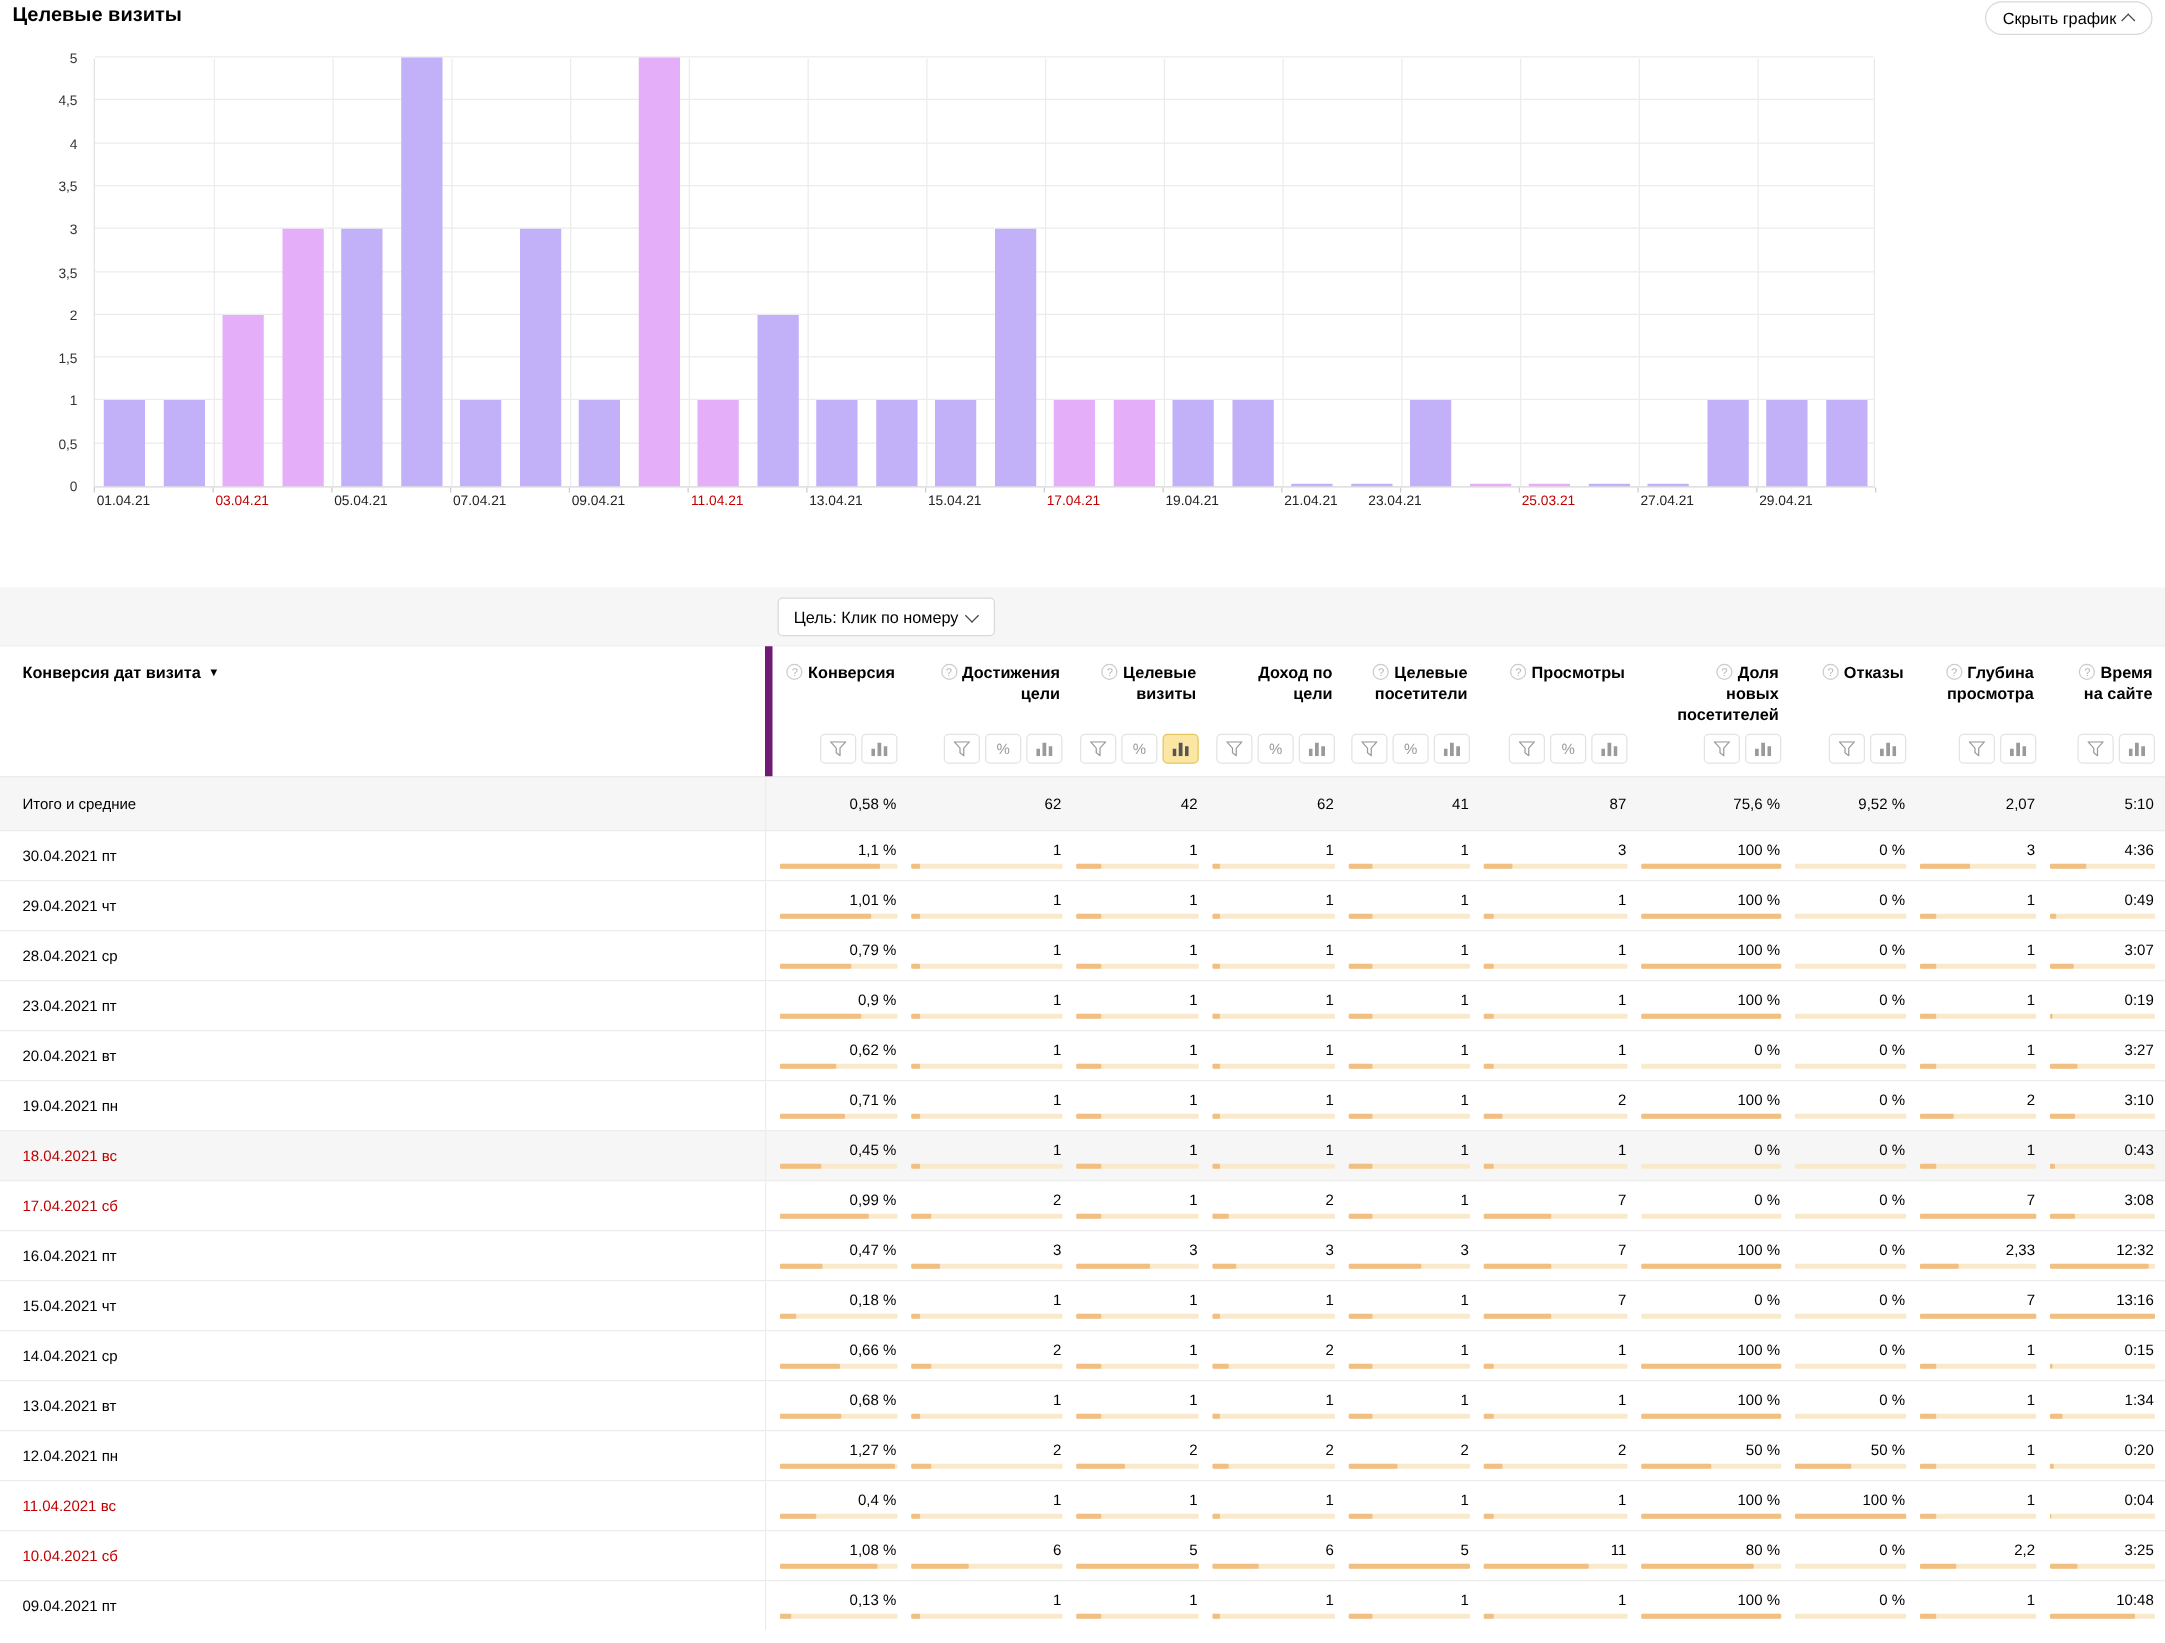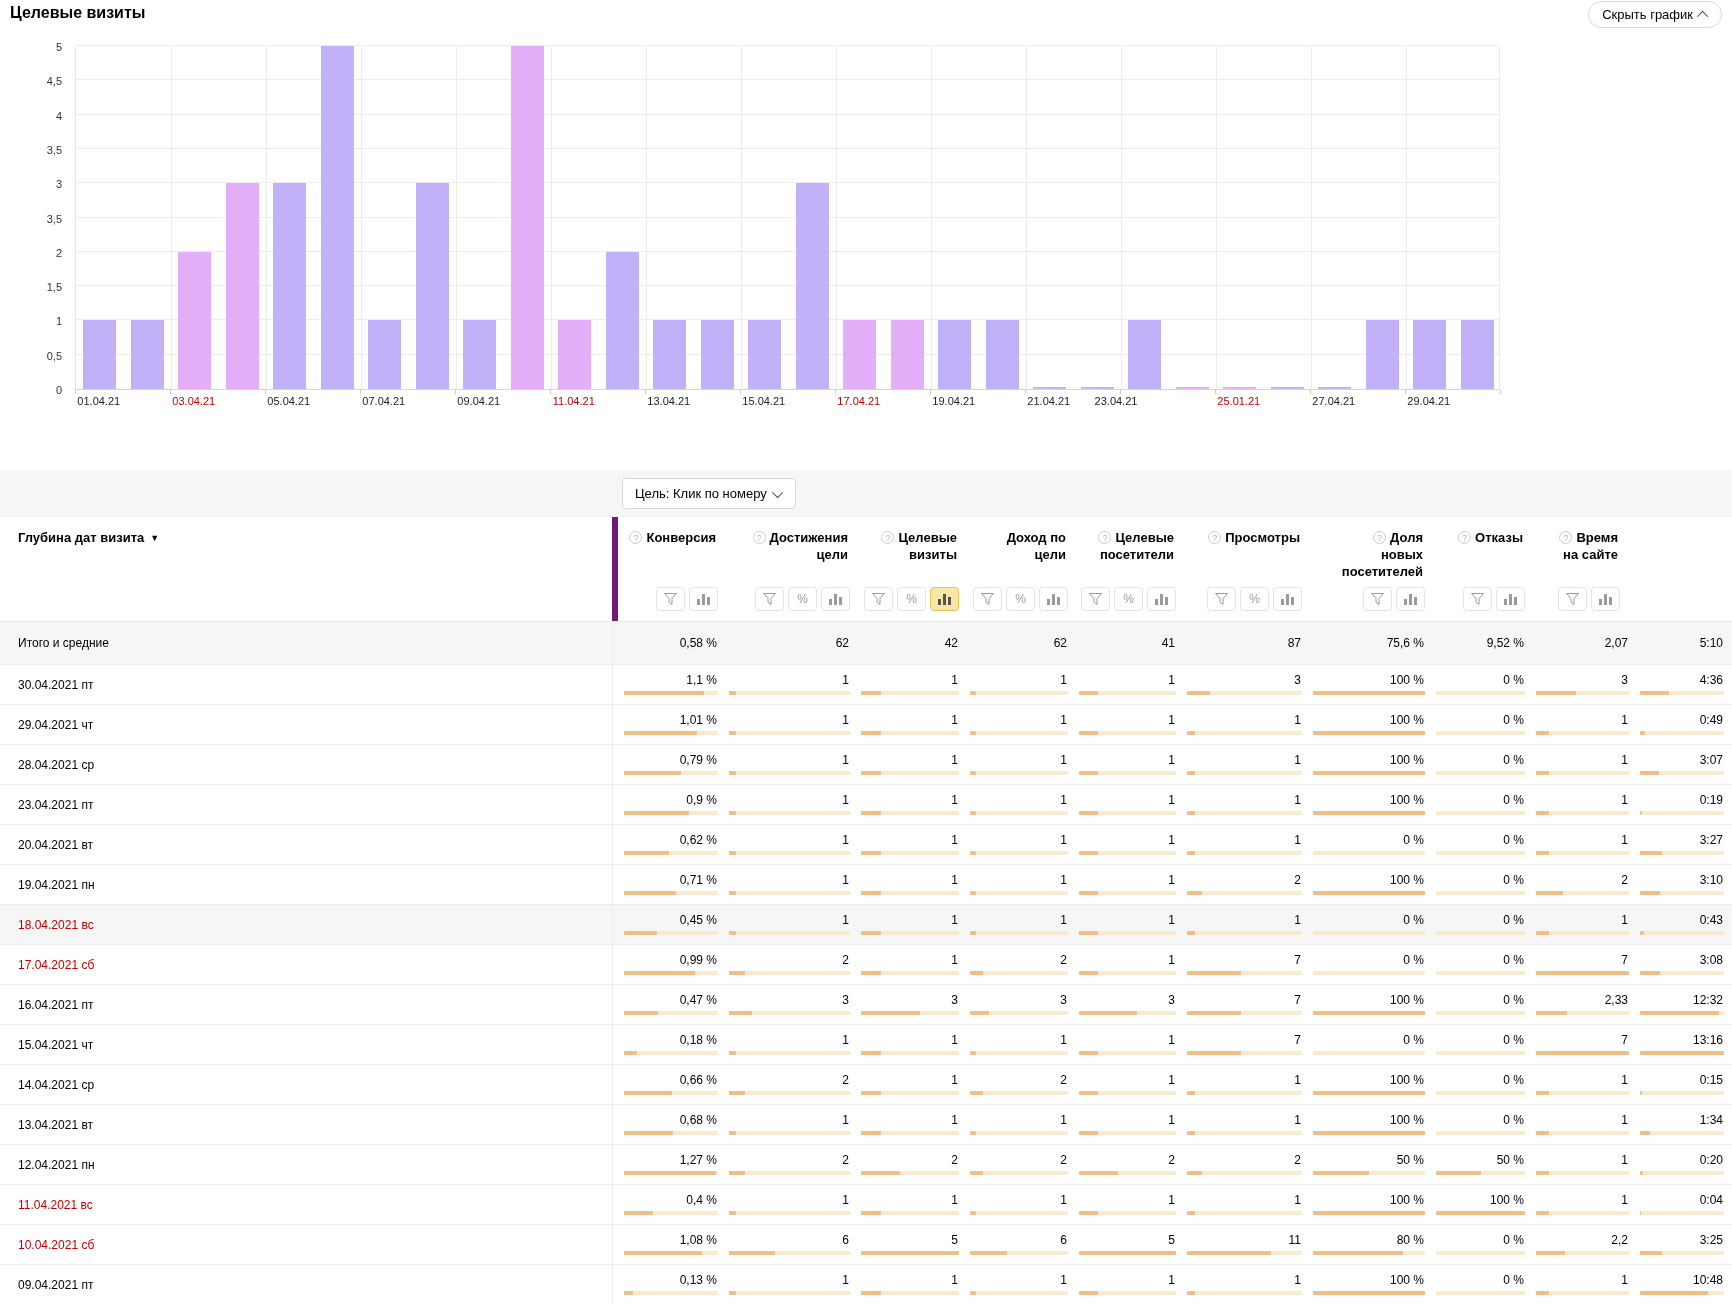--- a/index.html
+++ b/index.html
@@ -145,21 +145,21 @@
       <div class="xlab" style="left: 288.75px;">05.04.21</div>
       <div class="xlab" style="left: 383.75px;">07.04.21</div>
       <div class="xlab" style="left: 478.75px;">09.04.21</div>
       <div class="xlab weekend" style="left: 573.75px;">11.04.21</div>
       <div class="xlab" style="left: 668.75px;">13.04.21</div>
       <div class="xlab" style="left: 763.75px;">15.04.21</div>
       <div class="xlab weekend" style="left: 858.75px;">17.04.21</div>
       <div class="xlab" style="left: 953.75px;">19.04.21</div>
       <div class="xlab" style="left: 1048.75px;">21.04.21</div>
       <div class="xlab" style="left: 1116px;">23.04.21</div>
-      <div class="xlab weekend" style="left: 1238.75px;">25.01.21</div>
+      <div class="xlab weekend" style="left: 1238.75px;">25.03.21</div>
       <div class="xlab" style="left: 1333.75px;">27.04.21</div>
       <div class="xlab" style="left: 1428.75px;">29.04.21</div>
       <div class="xtick" style="left: 75px;"></div>
       <div class="xtick" style="left: 170px;"></div>
       <div class="xtick" style="left: 265px;"></div>
       <div class="xtick" style="left: 360px;"></div>
       <div class="xtick" style="left: 455px;"></div>
       <div class="xtick" style="left: 550px;"></div>
       <div class="xtick" style="left: 645px;"></div>
       <div class="xtick" style="left: 740px;"></div>
@@ -176,21 +176,21 @@
 
 <div class="toolbar">
   <button class="goal-select">
     <span>Цель: Клик по номеру</span>
     <span class="chev-down"></span>
   </button>
 </div>
 
 <div class="thead" id="thead">
   <div class="date-col-head">
-    <span>Глубина дат визита</span><span class="sort-tri">▼</span>
+    <span>Конверсия дат визита</span><span class="sort-tri">▼</span>
   </div>
 <div class="m-col first" style="width: 106px;">
       <div class="col-label"><span class="help-ic">?</span>Конверсия</div>
       <div class="col-tools">
         <button class="tool-btn">
           <span style="display:flex">
             <svg width="13" height="12" viewBox="0 0 13 12">
               <path d="M0.5 0.5h12L8 5.5v6L5 9.2V5.5z" fill="none" stroke="currentColor"></path>
             </svg>
           </span>
@@ -358,20 +358,42 @@
               <rect x="0" y="5" width="3" height="6" fill="currentColor"></rect>
               <rect x="5" y="0" width="3" height="11" fill="currentColor"></rect>
               <rect x="10" y="3" width="3" height="8" fill="currentColor"></rect>
             </svg>
           </span>
         </button>
       </div>
     </div>
     <div class="m-col" style="width: 100px;">
       <div class="col-label"><span class="help-ic">?</span>Отказы</div>
+      <div class="col-tools">
+        <button class="tool-btn">
+          <span style="display:flex">
+            <svg width="13" height="12" viewBox="0 0 13 12">
+              <path d="M0.5 0.5h12L8 5.5v6L5 9.2V5.5z" fill="none" stroke="currentColor"></path>
+            </svg>
+          </span>
+        </button>
+        <button class="tool-btn">
+          <span style="display:flex">
+            <svg width="13" height="11" viewBox="0 0 13 11">
+              <rect x="0" y="5" width="3" height="6" fill="currentColor"></rect>
+              <rect x="5" y="0" width="3" height="11" fill="currentColor"></rect>
+              <rect x="10" y="3" width="3" height="8" fill="currentColor"></rect>
+            </svg>
+          </span>
+        </button>
+      </div>
+    </div>
+    <div class="m-col" style="width: 104px;">
+      <div class="col-label"><span class="help-ic">?</span>Глубина
+просмотра</div>
       <div class="col-tools">
         <button class="tool-btn">
           <span style="display:flex">
             <svg width="13" height="12" viewBox="0 0 13 12">
               <path d="M0.5 0.5h12L8 5.5v6L5 9.2V5.5z" fill="none" stroke="currentColor"></path>
             </svg>
           </span>
         </button>
         <button class="tool-btn">
           <span style="display:flex">

